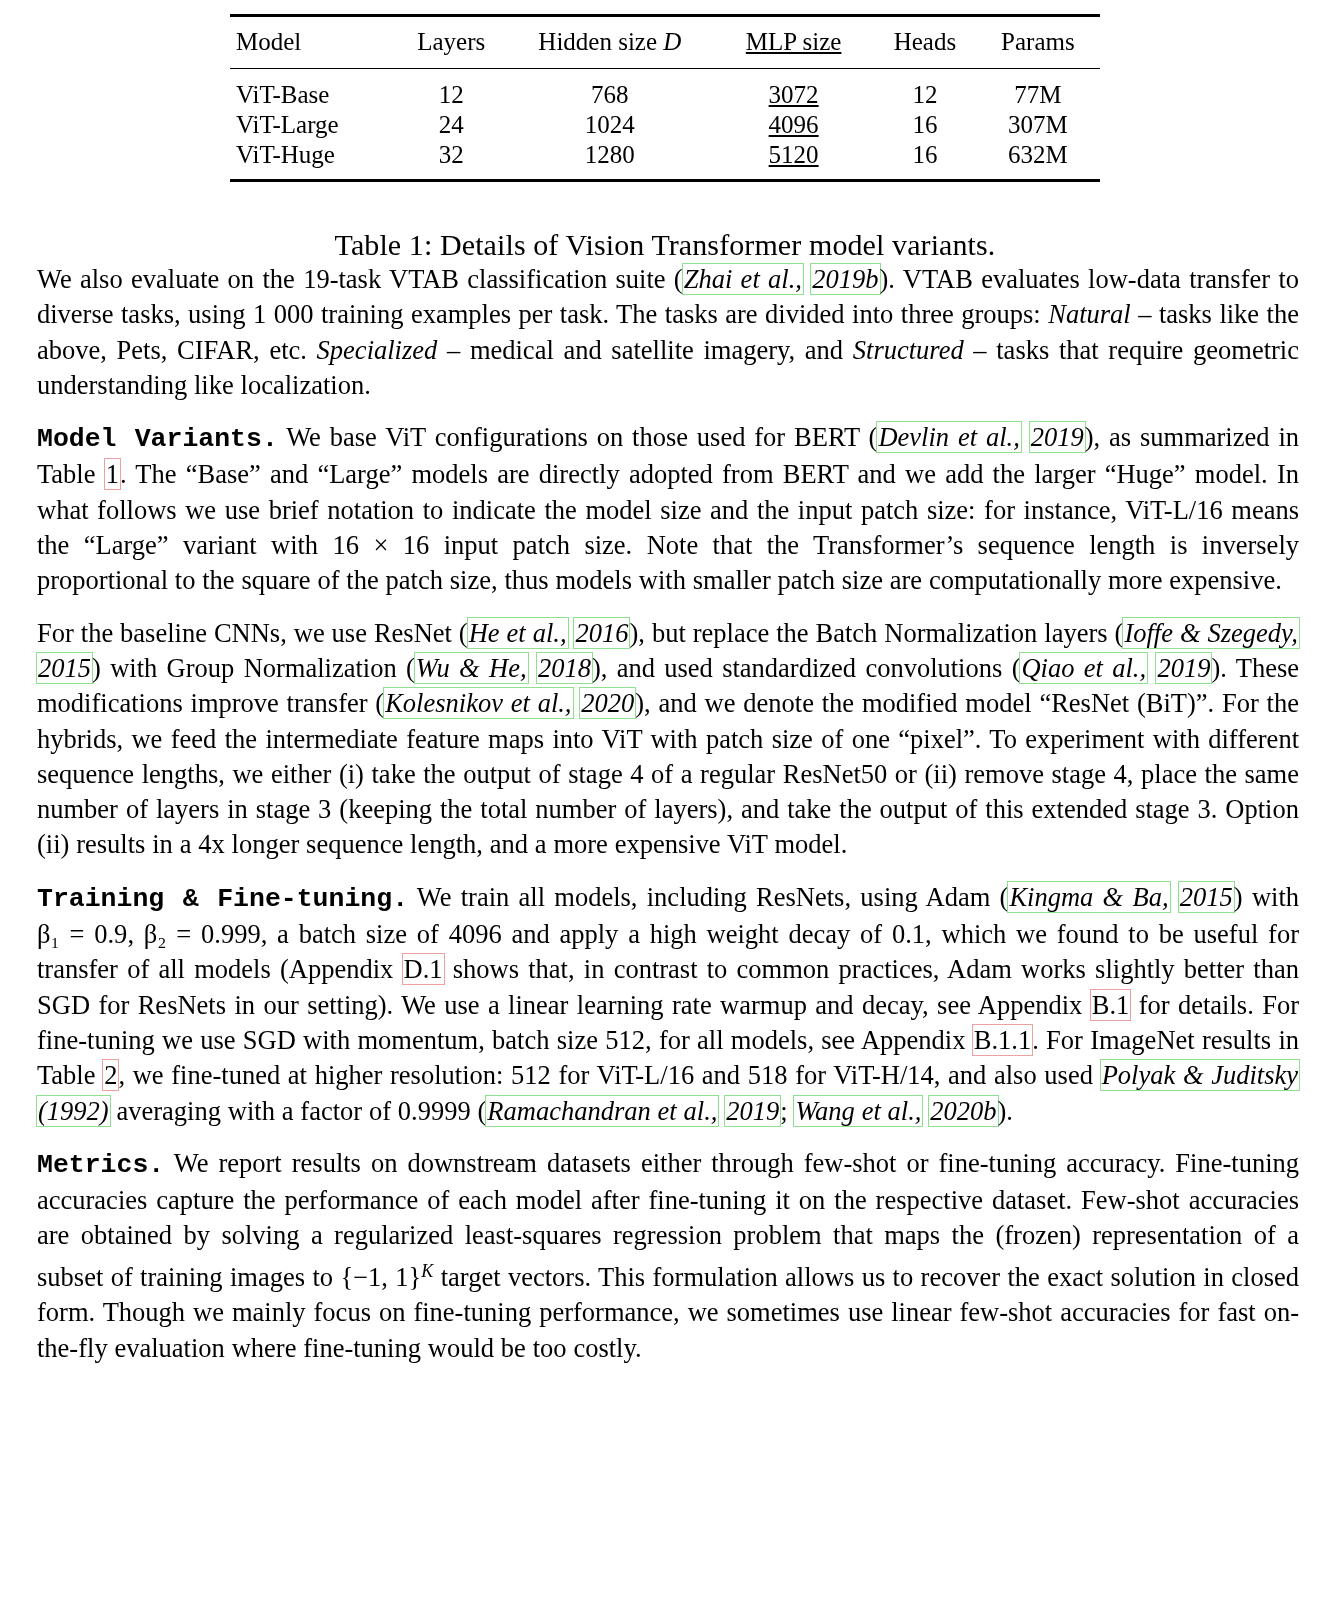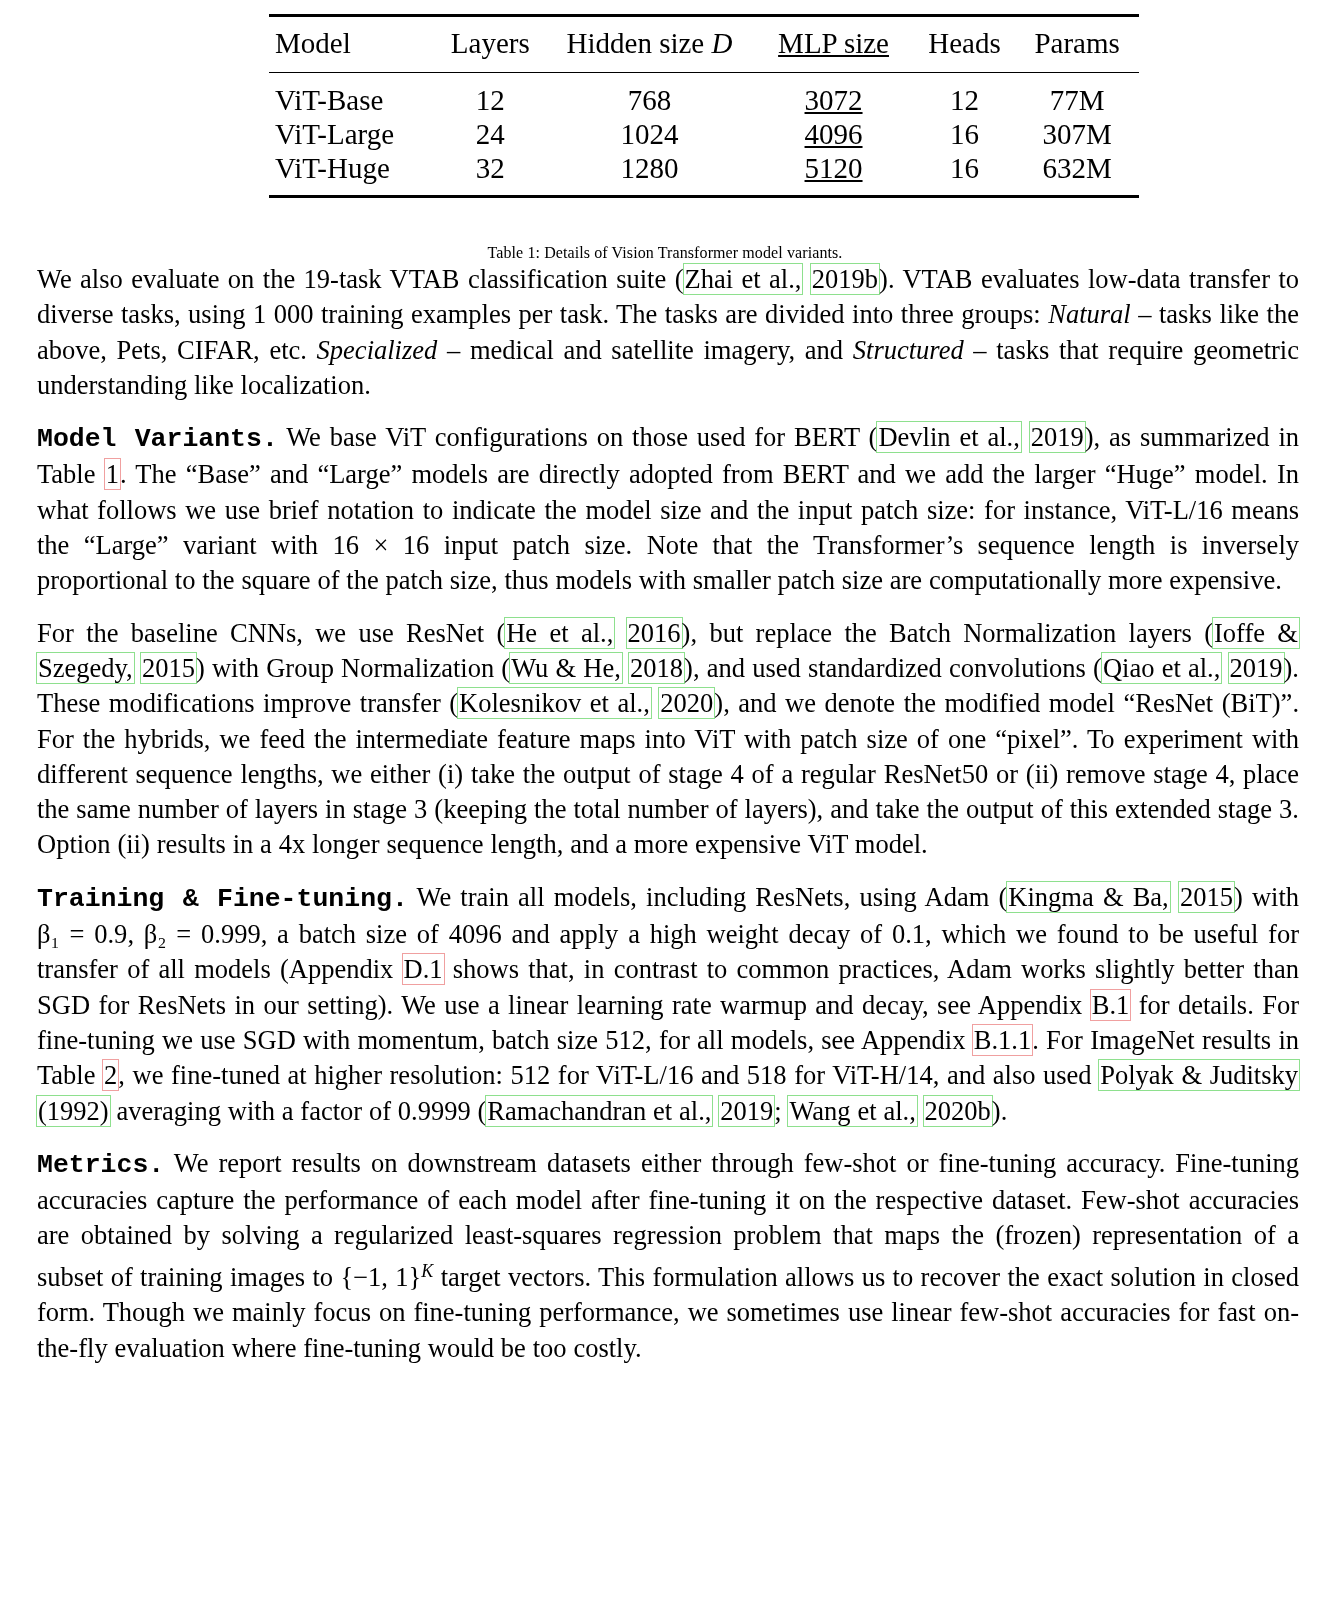--- a/index.html
+++ b/index.html
@@ -24,23 +24,22 @@
   }
 
   
   .table-wrap {
     margin: 14px auto 0 auto;
     width: 870px;
   }
   table.vit-table {
     width: 100%;
     border-collapse: collapse;
-    font-size: 29px;
+    font-size: 25px;
     line-height: 1.0;
-    margin-left: 39px;
   }
   table.vit-table thead th {
     font-weight: normal;
     padding: 12px 0 14px 0;
     text-align: center;
     white-space: nowrap;
   }
   table.vit-table tbody td {
     padding: 0 0 5px 0;
     text-align: center;
@@ -54,21 +53,21 @@
   .col-mlp    { width: 175px; text-decoration: underline; }
   .col-heads  { width: 110px; }
   .col-params { width: 135px; }
   .rule-top    { border-top: 3px solid #000; }
   .rule-mid    { border-top: 1.6px solid #000; }
   .rule-bottom { border-bottom: 3px solid #000; }
   .mathit { font-style: italic; font-family: "Liberation Serif","DejaVu Serif",serif; }
 
   .caption {
     text-align: center;
-    font-size: 16px;
+    font-size: 30px;
     margin-top: 46px;
     letter-spacing: 0.1px;
   }
 
   
   .body {
     margin: 0 auto;
     width: 1288px;
     padding-left: 16px;
     padding-right: 10px;
@@ -88,20 +87,21 @@
 
   b.run-in { font-weight: bold; font-family: Liberation Mono, monospace; }
   i.emph   { }
 
   
   .cite {
     border: 1px solid #8ee08e;
     padding: 0 1px;
     margin: 0 -1px;
     box-decoration-break: clone;
+    font-style: italic;
     -webkit-box-decoration-break: clone;
   }
   .ref {
     border: 1px solid #f0a0a0;
     padding: 0 1px;
     margin: 0 -1px;
     box-decoration-break: clone;
     -webkit-box-decoration-break: clone;
   }
   sub.msub, sup.msup {

